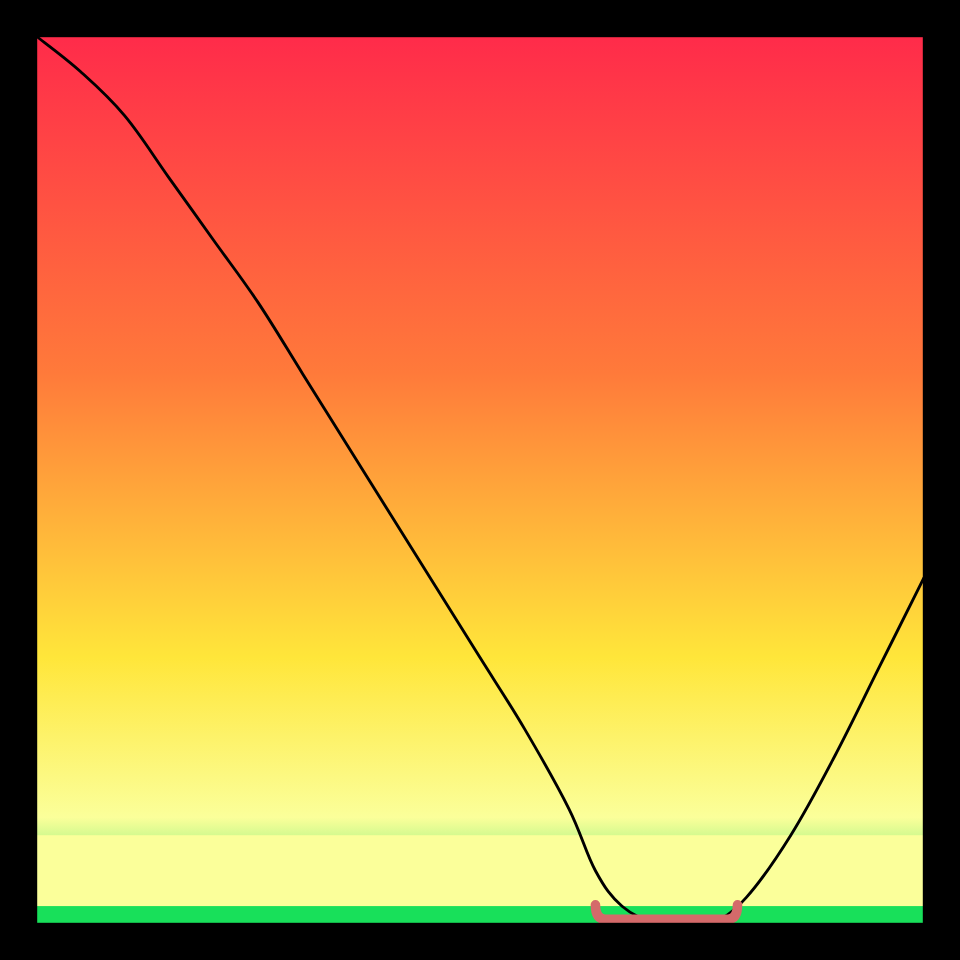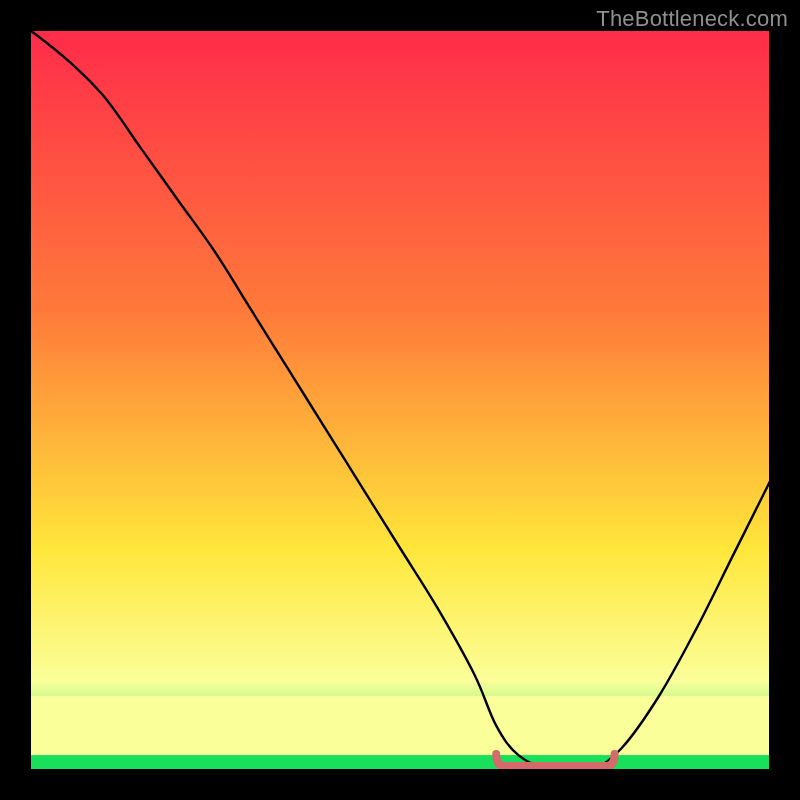--- a/index.html
+++ b/index.html
@@ -29,21 +29,20 @@
   }
   svg {
     display: block;
   }
 </style>
 </head>
 <body>
 
 <div class="stage">
 
-  <div class="attribution">TheBottleneck.com</div>
 
   <svg id="chart-svg" width="800" height="800" viewBox="0 0 800 800">
     <defs>
 
       <linearGradient id="heat" x1="0" y1="0" x2="0" y2="1">
         <stop id="g0" offset="0%" stop-color="#ff2b4a"></stop>
         <stop id="g1" offset="38%" stop-color="#ff7a3a"></stop>
         <stop id="g2" offset="70%" stop-color="#ffe63a"></stop>
         <stop id="g3" offset="88%" stop-color="#fbff9a"></stop>
         <stop id="g4" offset="100%" stop-color="#18e05a"></stop>

